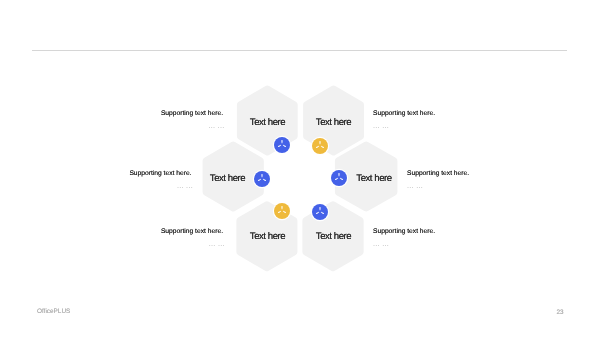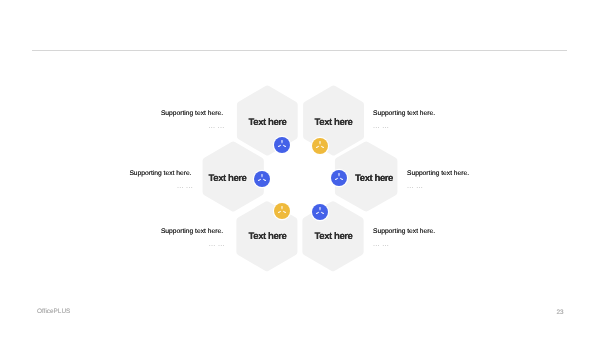--- a/index.html
+++ b/index.html
@@ -15,21 +15,21 @@
   .footer-left{position:absolute;left:37px;top:307px;font-size:6.4px;
                color:#b4b4b4;letter-spacing:0;line-height:9px;
                text-shadow:0 0 0.3px #b4b4b4;}
   .footer-right{position:absolute;left:552px;top:308px;width:16px;text-align:center;
                 font-size:6.4px;color:#b4b4b4;line-height:9px;
                 text-shadow:0 0 0.3px #b4b4b4;}
 
   .hexlayer{position:absolute;left:0;top:0;width:600px;height:337px;}
 
   .hexlbl{position:absolute;text-align:center;
-          font-size:9.6px;font-weight:bold;color:#2f2f2f;
+          font-size:9.6px;font-weight:normal;color:#2f2f2f;
           letter-spacing:-0.45px;white-space:nowrap;
           text-shadow:0 0 0.3px #2f2f2f;}
 
   .icon{position:absolute;width:16px;height:16px;border-radius:50%;
         box-shadow:0 0 0 1.2px #ffffff;}
   .icon svg{display:block;width:16px;height:16px;}
 
   .stext{position:absolute;font-size:6.7px;color:#303030;white-space:nowrap;
          line-height:8px;text-shadow:0 0 0.35px #303030;}
   .sdots{position:absolute;font-size:7.2px;color:#aeaeae;white-space:nowrap;

